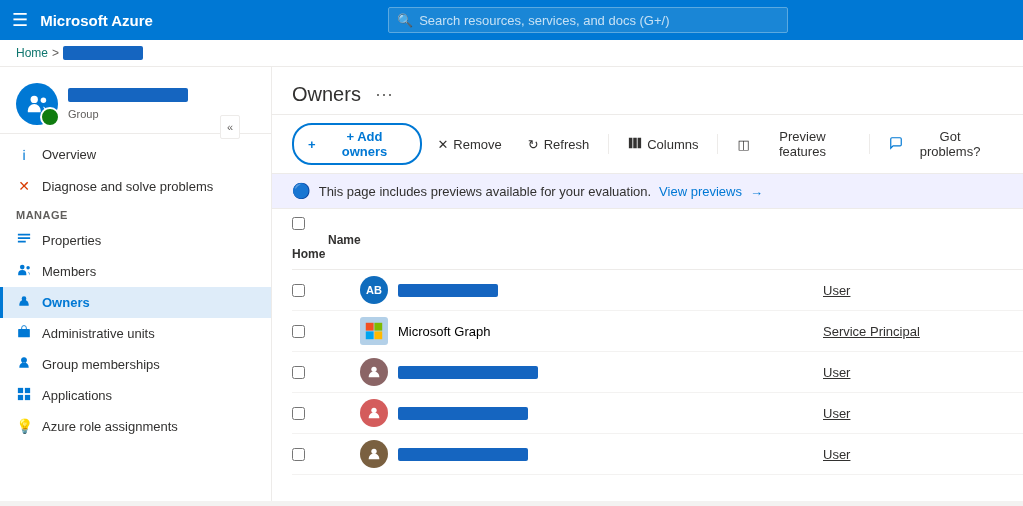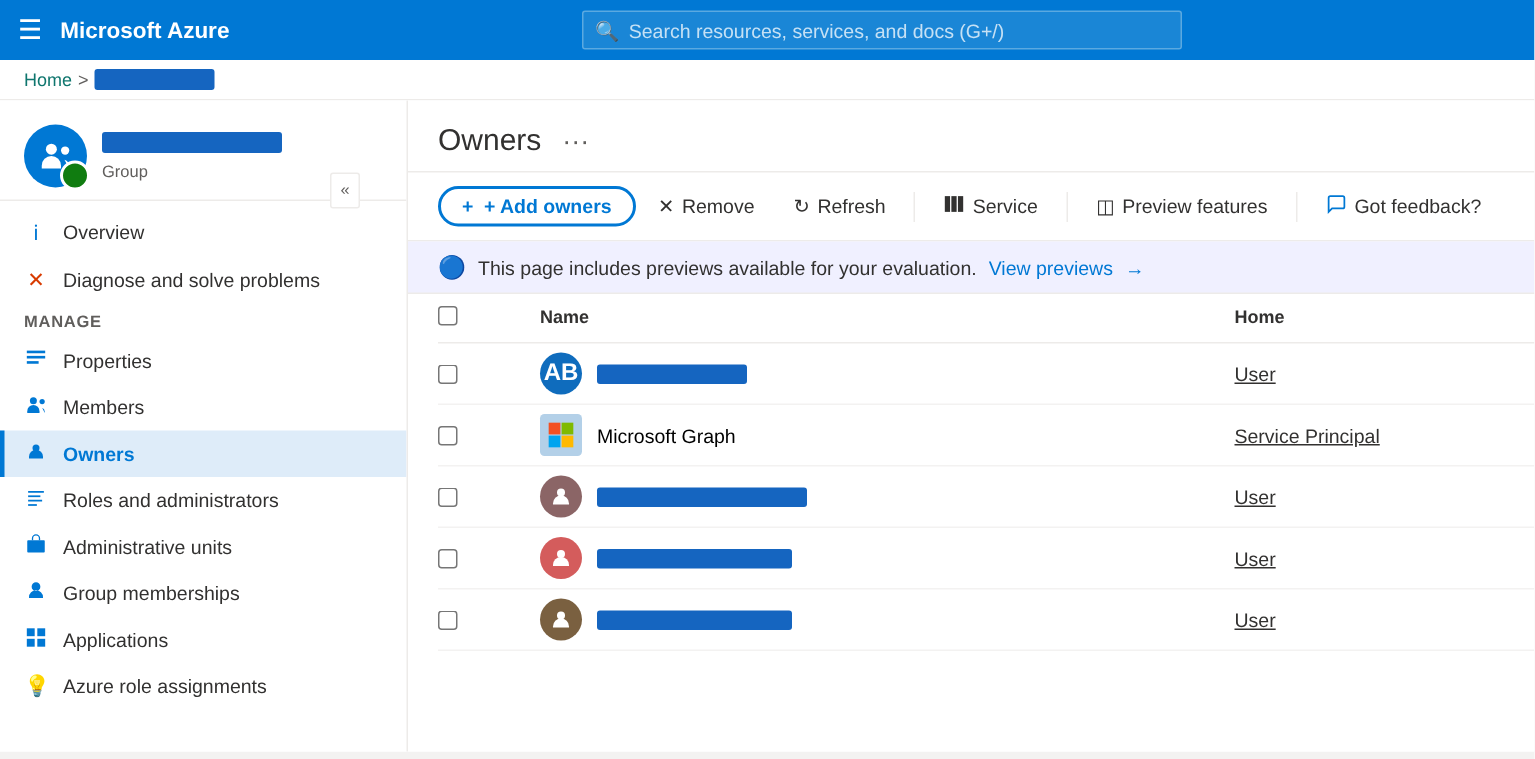--- a/index.html
+++ b/index.html
@@ -218,41 +218,42 @@
 
     
     .data-table { width: 100%; padding: 0 0 0 20px; }
     .table-header {
       display: flex;
       padding: 8px 0;
       border-bottom: 1px solid #edebe9;
       font-weight: 600;
       font-size: 12px;
       color: #323130;
+      flex-direction: column;
     }
     .col-check { width: 32px; flex-shrink: 0; }
     .col-name { flex: 1; padding-left: 36px; }
     .col-type { width: 200px; flex-shrink: 0; }
 
     .table-row {
       display: flex;
       align-items: center;
       padding: 6px 0;
       border-bottom: 1px solid #f3f2f1;
     }
     .row-check { width: 32px; flex-shrink: 0; display: flex; align-items: center; }
     .row-check input[type=checkbox] { cursor: pointer; }
     .row-name { flex: 1; display: flex; align-items: center; gap: 10px; }
     .row-type { width: 200px; flex-shrink: 0; color: #323130; text-decoration: underline; }
 
     .avatar-circle {
       width: 28px; height: 28px;
       border-radius: 50%;
       display: flex; align-items: center; justify-content: center;
-      font-size: 16px; font-weight: 600; color: white;
+      font-size: 11px; font-weight: 600; color: white;
       flex-shrink: 0;
     }
     .avatar-sq {
       width: 28px; height: 28px;
       border-radius: 3px;
       background: #b3d0e8;
       display: flex; align-items: center; justify-content: center;
       flex-shrink: 0;
     }
 
@@ -335,31 +336,20 @@
       <span>Members</span>
     </div>
     <div class="sidebar-nav-item active">
       <span class="nav-icon">
         <svg width="14" height="14" viewBox="0 0 24 24" fill="#0078d4">
             <circle cx="12" cy="8" r="4"></circle>
             <path d="M4 20v-2a8 8 0 0116 0v2"></path>
           </svg>
       </span>
       <span>Owners</span>
-    </div>
-    <div class="sidebar-nav-item">
-      <span class="nav-icon">
-        <svg width="14" height="14" viewBox="0 0 24 24" fill="#0078d4">
-            <rect x="3" y="4" width="18" height="2"></rect>
-            <rect x="3" y="9" width="14" height="2"></rect>
-            <rect x="3" y="14" width="16" height="2"></rect>
-            <rect x="3" y="19" width="10" height="2"></rect>
-          </svg>
-      </span>
-      <span>Roles and administrators</span>
     </div>
     <div class="sidebar-nav-item">
       <span class="nav-icon">
         <svg width="14" height="14" viewBox="0 0 24 24" fill="#0078d4">
             <rect x="2" y="7" width="20" height="14" rx="1"></rect>
             <path d="M8 7V5a4 4 0 018 0v2" stroke="#0078d4" stroke-width="1.5" fill="none"></path>
           </svg>
       </span>
       <span>Administrative units</span>
     </div>
@@ -411,35 +401,35 @@
       </button>
       <div class="toolbar-separator"></div>
       <button class="toolbar-btn">
         <span class="btn-icon">
           <svg width="14" height="14" viewBox="0 0 16 16" fill="#323130">
               <rect x="1" y="2" width="4" height="12"></rect>
               <rect x="6" y="2" width="4" height="12"></rect>
               <rect x="11" y="2" width="4" height="12"></rect>
             </svg>
         </span>
-        <span>Service</span>
+        <span>Columns</span>
       </button>
       <div class="toolbar-separator"></div>
       <button class="toolbar-btn">
         <span class="btn-icon">◫</span>
         <span>Preview features</span>
       </button>
       <div class="toolbar-separator"></div>
       <button class="toolbar-btn">
         <span class="btn-icon">
           <svg width="14" height="14" viewBox="0 0 24 24" fill="none" stroke="#0078d4" stroke-width="2">
               <path d="M21 15a2 2 0 01-2 2H7l-4 4V5a2 2 0 012-2h14a2 2 0 012 2z"></path>
             </svg>
         </span>
-        <span>Got feedback?</span>
+        <span>Got problems?</span>
       </button>
     </div>
 
     <div class="preview-banner">
       <span class="preview-icon">🔵</span>
       <span>This page includes previews available for your evaluation.</span>
       <a href="#" class="preview-link">View previews</a>
       <span class="arrow-icon">→</span>
     </div>
 

